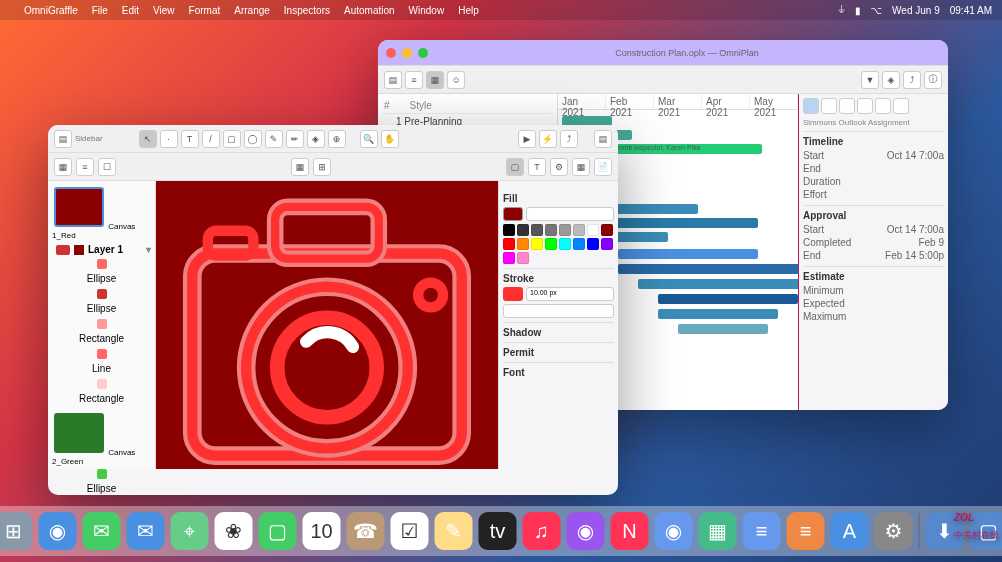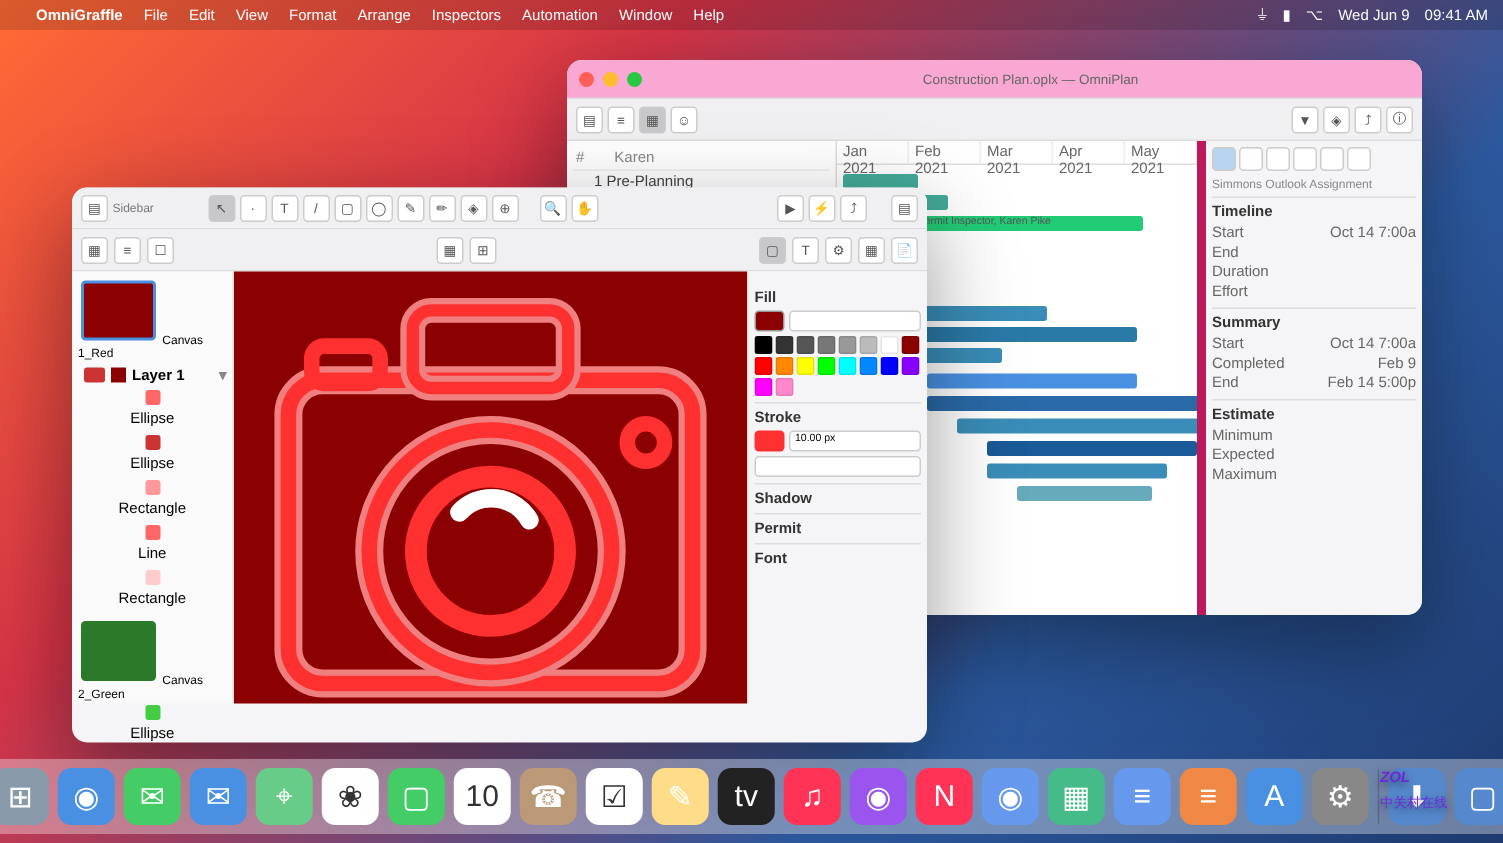--- a/index.html
+++ b/index.html
@@ -3,36 +3,36 @@
 <meta charset="utf-8">
 <style>
 *{box-sizing:border-box;margin:0;padding:0;font-family:-apple-system,BlinkMacSystemFont,"Helvetica Neue",sans-serif;font-size:10px;}
 body{width:1002px;height:562px;overflow:hidden;background:linear-gradient(135deg,#ff6b35 0%,#d63447 30%,#2c5aa0 70%,#1e3a6f 100%);position:relative;}
 .menubar{position:absolute;top:0;left:0;right:0;height:20px;background:rgba(0,0,0,0.15);display:flex;align-items:center;padding:0 10px;color:#fff;font-size:11px;gap:14px;}
 .menubar .right{margin-left:auto;display:flex;gap:10px;align-items:center;}
 .apple{font-size:13px;}
 .window{position:absolute;background:#f5f5f7;border-radius:10px;box-shadow:0 20px 60px rgba(0,0,0,0.4);overflow:hidden;}
 .win-plan{left:378px;top:40px;width:570px;height:370px;}
 .win-graffle{left:48px;top:125px;width:570px;height:370px;}
-.titlebar{height:26px;display:flex;align-items:center;padding:0 8px;gap:6px;background:#f9a8d4;border-bottom:1px solid #ddd;}
+.titlebar{height:26px;display:flex;align-items:center;padding:0 8px;gap:6px;background:#c4b5fd;border-bottom:1px solid #ddd;}
 .tl{width:10px;height:10px;border-radius:50%;}
 .tl.r{background:#ff5f57;}.tl.y{background:#ffbd2e;}.tl.g{background:#28c840;}
 .title-text{flex:1;text-align:center;color:#666;font-size:9px;}
 .toolbar{height:28px;display:flex;align-items:center;gap:3px;padding:0 6px;background:#f0f0f2;border-bottom:1px solid #ddd;}
 .tbtn{width:18px;height:18px;background:#fff;border:1px solid #ccc;border-radius:3px;display:flex;align-items:center;justify-content:center;color:#555;font-size:9px;}
 .tbtn.sel{background:#c8c8ca;}
 .plan-body{display:flex;height:calc(100% - 54px);}
 .plan-outline{width:180px;background:#fff;border-right:1px solid #ddd;padding:4px;font-size:8px;}
 .plan-outline .hdr{display:flex;gap:20px;color:#888;border-bottom:1px solid #eee;padding:2px;}
 .plan-outline .row{padding:2px 4px 2px 14px;color:#444;}
 .plan-gantt{flex:1;background:#fff;position:relative;overflow:hidden;}
 .gantt-hdr{display:flex;height:16px;border-bottom:1px solid #ddd;font-size:8px;color:#666;}
 .gantt-hdr div{flex:1;padding:2px 4px;border-right:1px solid #eee;}
 .gbar{position:absolute;height:10px;border-radius:2px;}
-.plan-inspector{width:150px;background:#f5f5f7;border-left:6px solid #be185d;padding:4px;font-size:8px;}
+.plan-inspector{width:150px;background:#f5f5f7;border-left:1px solid #be185d;padding:4px;font-size:8px;}
 .insp-tabs{display:flex;gap:2px;margin-bottom:4px;}
 .insp-tabs .t{width:16px;height:16px;background:#fff;border:1px solid #ccc;border-radius:3px;}
 .insp-tabs .t.act{background:#b8d4f0;}
 .insp-sec{margin:4px 0;border-top:1px solid #ddd;padding-top:4px;}
 .insp-sec .h{font-weight:600;color:#333;margin-bottom:2px;}
 .insp-row{display:flex;justify-content:space-between;padding:1px 0;color:#666;}
 .graffle-body{display:flex;height:calc(100% - 82px);}
 .graffle-tbar2{height:28px;display:flex;align-items:center;gap:4px;padding:0 6px;background:#f0f0f2;border-bottom:1px solid #ddd;}
 .graffle-sidebar{width:108px;background:#fafafa;border-right:1px solid #ddd;padding:4px;font-size:8px;}
 .sb-thumb{width:50px;height:40px;background:#8b0000;border-radius:3px;margin:2px;border:2px solid #4a90e2;display:inline-block;}
@@ -40,29 +40,29 @@
 .sb-layer{padding:2px 4px;margin:1px 0;display:flex;align-items:center;gap:4px;flex-direction:column;}
 .sb-layer .sw{width:10px;height:10px;border-radius:2px;}
 .graffle-canvas{flex:1;background:#8b0000;position:relative;}
 .camera{position:absolute;inset:0;}
 .graffle-insp{width:120px;background:#f5f5f7;border-left:1px solid #ddd;padding:4px;font-size:8px;overflow:hidden;}
 .swatch-row{display:flex;flex-wrap:wrap;gap:2px;margin:3px 0;}
 .swatch{width:12px;height:12px;border-radius:2px;border:1px solid rgba(0,0,0,0.1);}
 .dock{position:absolute;bottom:6px;left:50%;transform:translateX(-50%);height:50px;background:rgba(255,255,255,0.35);backdrop-filter:blur(20px);border-radius:14px;display:flex;align-items:center;padding:0 8px;gap:6px;}
 .dock-icon{width:38px;height:38px;border-radius:9px;display:flex;align-items:center;justify-content:center;font-size:20px;color:#fff;}
 .dock-sep{width:1px;height:36px;background:rgba(0,0,0,0.2);}
-.zol{position:absolute;bottom:20px;right:37px;color:#6d28d9;font-weight:900;font-size:32px;font-style:italic;text-shadow:0 2px 6px rgba(0,0,0,0.5);}
+.zol{position:absolute;bottom:20px;right:3px;color:#be185d;font-weight:900;font-size:32px;font-style:italic;text-shadow:0 2px 6px rgba(0,0,0,0.5);}
 .zol .sub{font-size:9px;font-weight:400;font-style:normal;display:block;text-align:right;}
 </style>
 </head>
 <body>
 
 <div class="menubar">
   <span class="apple"></span>
-  <span style="font-weight:700;">OmniGraffle</span>
+  <span style="font-weight:400;">OmniGraffle</span>
   <span>File</span>
   <span>Edit</span>
   <span>View</span>
   <span>Format</span>
   <span>Arrange</span>
   <span>Inspectors</span>
   <span>Automation</span>
   <span>Window</span>
   <span>Help</span>
   <div class="right">
@@ -89,21 +89,21 @@
     <div style="flex:1"></div>
     <div class="tbtn">▼</div>
     <div class="tbtn">◈</div>
     <div class="tbtn">⤴</div>
     <div class="tbtn">ⓘ</div>
   </div>
   <div class="plan-body">
     <div class="plan-outline">
       <div class="hdr">
           <span>#</span>
-          <span>Karen</span>
+          <span>Style</span>
         </div>
       <div class="row">1  Pre-Planning</div>
       <div class="row">1.1  Project Planning Submission</div>
       <div class="row">1.2  Permit Application Approval</div>
       <div class="row">1.3  Community Announcement</div>
     </div>
     <div class="plan-gantt">
       <div class="gantt-hdr">
         <div>Jan 2021</div>
         <div>Feb 2021</div>
@@ -145,21 +145,21 @@
             <span>End</span>
           </div>
         <div class="insp-row">
             <span>Duration</span>
           </div>
         <div class="insp-row">
             <span>Effort</span>
           </div>
       </div>
       <div class="insp-sec">
-          <div class="h">Summary</div>
+          <div class="h">Approval</div>
         <div class="insp-row">
             <span>Start</span>
             <span>Oct 14 7:00a</span>
           </div>
         <div class="insp-row">
             <span>Completed</span>
             <span>Feb 9</span>
           </div>
         <div class="insp-row">
             <span>End</span>

